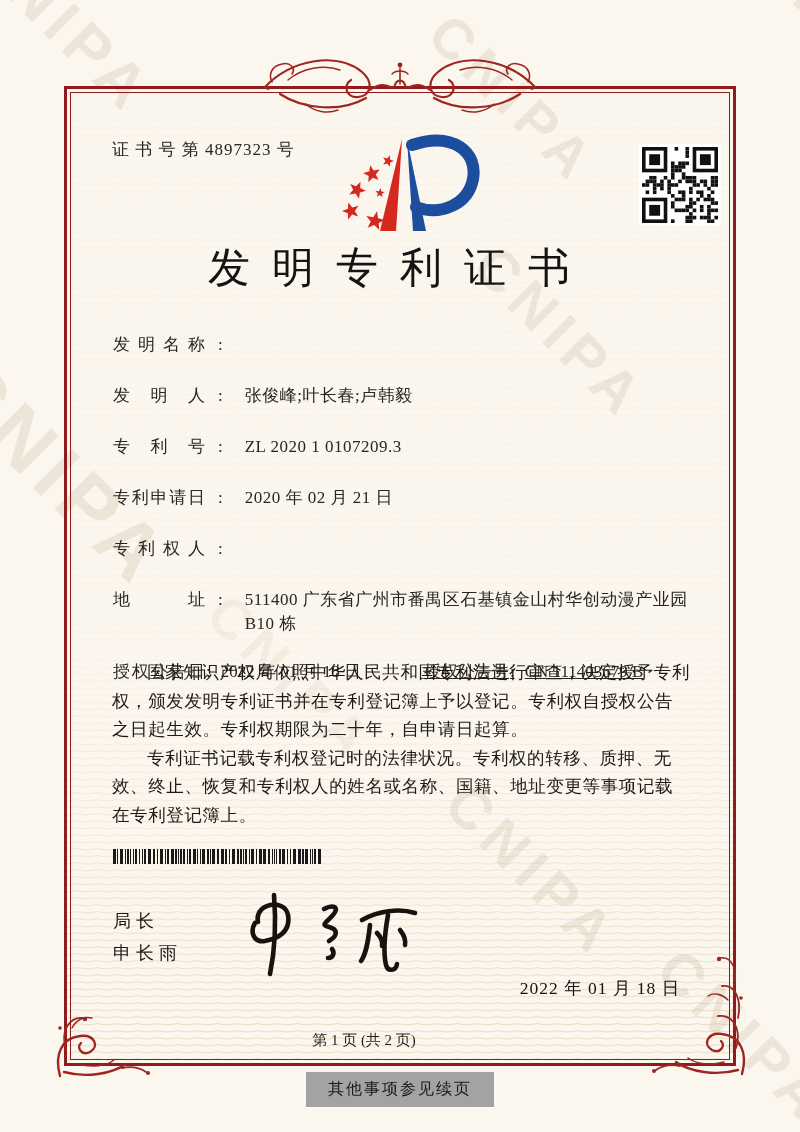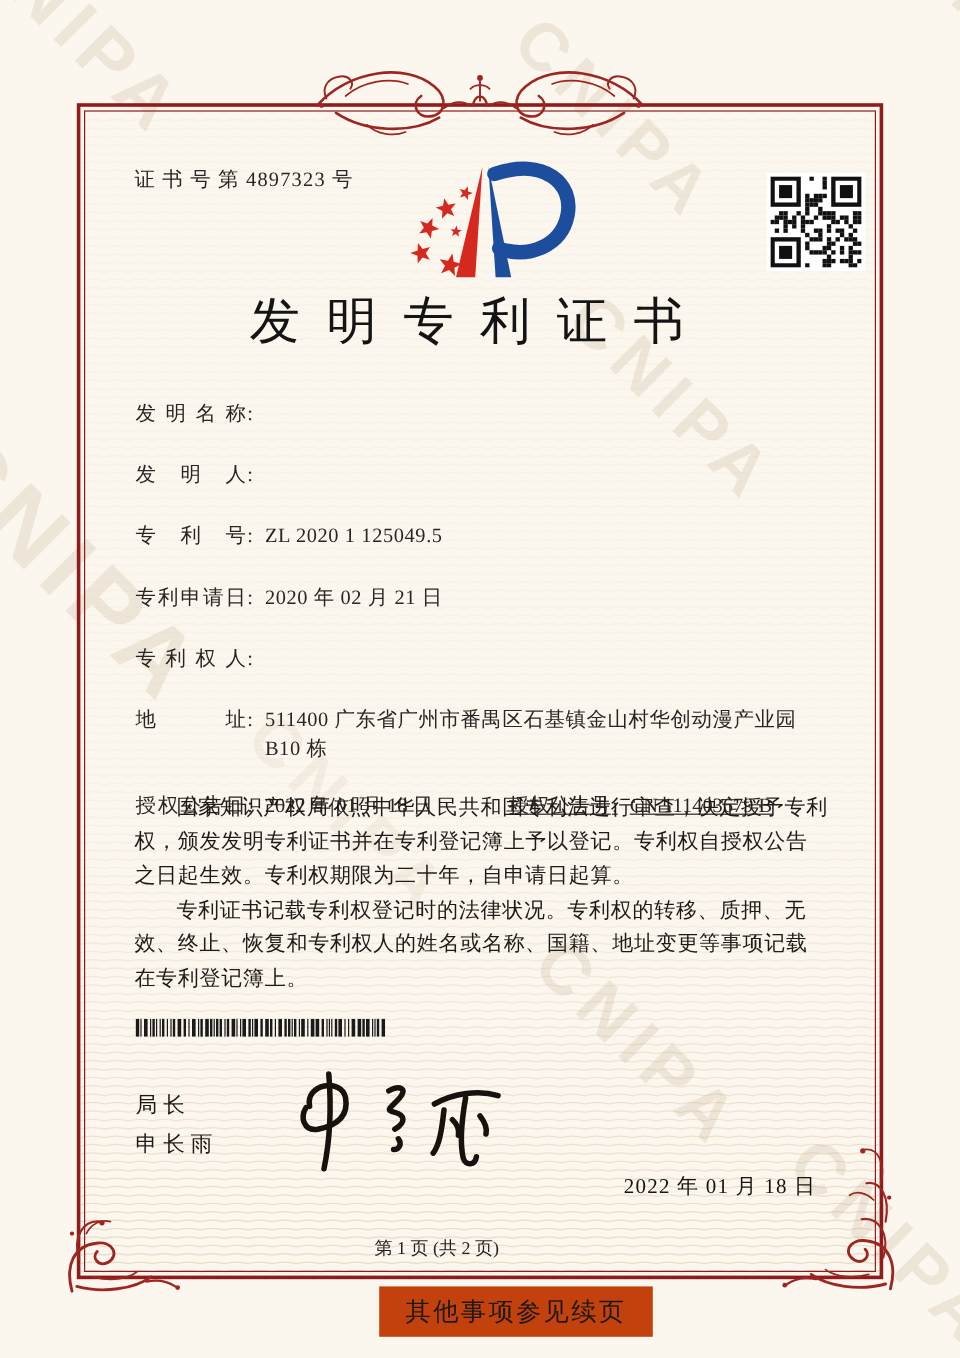--- a/index.html
+++ b/index.html
@@ -29,42 +29,42 @@
   
   .content{position:absolute;z-index:5;left:0;top:0;width:800px;height:1132px;}
   .cert-no{position:absolute;left:112px;top:138px;font-size:17px;letter-spacing:1px;}
   .logo{position:absolute;left:338px;top:131px;}
   .qr{position:absolute;left:639px;top:144px;background:#ffffff;padding:3px;line-height:0;}
   .title{
     position:absolute;left:0;top:240px;width:800px;text-align:center;
     font-size:42px;font-weight:normal;letter-spacing:22px;color:#141414;
   }
   .fields{position:absolute;left:113px;top:333px;width:600px;font-size:17px;}
-  .field-row{display:flex;align-items:flex-start;margin-bottom:27px;line-height:24px;}
+  .field-row{display:flex;align-items:flex-start;margin-bottom:27px;line-height:24px;gap:12px;}
   .field-label{
     width:92px;flex:0 0 92px;text-align:justify;text-align-last:justify;
     letter-spacing:0;
   }
   .field-colon{flex:0 0 auto;margin:0 10px 0 1px;}
   .field-value{flex:0 1 auto;max-width:462px;letter-spacing:0.5px;}
   .grant-row{display:flex;font-size:17px;line-height:24px;margin-top:-3px;}
   .grant-pair2{margin-left:63px;display:flex;text-decoration:underline;}
   .paragraphs{
     position:absolute;left:112px;top:658px;width:578px;
     font-size:17.5px;line-height:28.5px;letter-spacing:0.6px;color:#1f1a18;
   }
   .paragraphs p{margin:0;text-indent:2em;}
   .barcode{position:absolute;left:113px;top:849px;line-height:0;}
   .signer{position:absolute;left:113px;top:905px;font-size:18px;letter-spacing:5px;line-height:32px;color:#1c1816;}
   .signature{position:absolute;left:228px;top:890px;}
   .issue-date{position:absolute;left:470px;top:976px;width:260px;text-align:center;font-size:17.5px;letter-spacing:1px;color:#171310;}
   .page-info{position:absolute;left:0;top:1031px;width:728px;text-align:center;font-size:15px;color:#241f1c;}
   .cont-note{
     position:absolute;left:50%;top:1072px;transform:translateX(-50%);
-    background:#c2410c;padding:7px 22px;font-size:21px;letter-spacing:2px;color:#1c1814;z-index:6;margin-left:30px;
+    background:#a3a3a3;padding:7px 22px;font-size:16px;letter-spacing:2px;color:#1c1814;z-index:6;
   }
 </style>
 </head>
 <body>
 
 <svg class="waves" id="waves" width="666" height="974">
     <path d="M0 5 q10 -2.6 20 0 q10 -2.6 20 0 q10 -2.6 20 0 q10 -2.6 20 0 q10 -2.6 20 0 q10 -2.6 20 0 q10 -2.6 20 0 q10 -2.6 20 0 q10 -2.6 20 0 q10 -2.6 20 0 q10 -2.6 20 0 q10 -2.6 20 0 q10 -2.6 20 0 q10 -2.6 20 0 q10 -2.6 20 0 q10 -2.6 20 0 q10 -2.6 20 0 q10 -2.6 20 0 q10 -2.6 20 0 q10 -2.6 20 0 q10 -2.6 20 0 q10 -2.6 20 0 q10 -2.6 20 0 q10 -2.6 20 0 q10 -2.6 20 0 q10 -2.6 20 0 q10 -2.6 20 0 q10 -2.6 20 0 q10 -2.6 20 0 q10 -2.6 20 0 q10 -2.6 20 0 q10 -2.6 20 0 q10 -2.6 20 0 q10 -2.6 20 0" fill="none" stroke="#dfc39e" stroke-width="1" opacity="0.09"></path>
     <path d="M0 12 q10 -2.6 20 0 q10 -2.6 20 0 q10 -2.6 20 0 q10 -2.6 20 0 q10 -2.6 20 0 q10 -2.6 20 0 q10 -2.6 20 0 q10 -2.6 20 0 q10 -2.6 20 0 q10 -2.6 20 0 q10 -2.6 20 0 q10 -2.6 20 0 q10 -2.6 20 0 q10 -2.6 20 0 q10 -2.6 20 0 q10 -2.6 20 0 q10 -2.6 20 0 q10 -2.6 20 0 q10 -2.6 20 0 q10 -2.6 20 0 q10 -2.6 20 0 q10 -2.6 20 0 q10 -2.6 20 0 q10 -2.6 20 0 q10 -2.6 20 0 q10 -2.6 20 0 q10 -2.6 20 0 q10 -2.6 20 0 q10 -2.6 20 0 q10 -2.6 20 0 q10 -2.6 20 0 q10 -2.6 20 0 q10 -2.6 20 0 q10 -2.6 20 0" fill="none" stroke="#dfc39e" stroke-width="1" opacity="0.09"></path>
     <path d="M0 19 q10 -2.6 20 0 q10 -2.6 20 0 q10 -2.6 20 0 q10 -2.6 20 0 q10 -2.6 20 0 q10 -2.6 20 0 q10 -2.6 20 0 q10 -2.6 20 0 q10 -2.6 20 0 q10 -2.6 20 0 q10 -2.6 20 0 q10 -2.6 20 0 q10 -2.6 20 0 q10 -2.6 20 0 q10 -2.6 20 0 q10 -2.6 20 0 q10 -2.6 20 0 q10 -2.6 20 0 q10 -2.6 20 0 q10 -2.6 20 0 q10 -2.6 20 0 q10 -2.6 20 0 q10 -2.6 20 0 q10 -2.6 20 0 q10 -2.6 20 0 q10 -2.6 20 0 q10 -2.6 20 0 q10 -2.6 20 0 q10 -2.6 20 0 q10 -2.6 20 0 q10 -2.6 20 0 q10 -2.6 20 0 q10 -2.6 20 0 q10 -2.6 20 0" fill="none" stroke="#dfc39e" stroke-width="1" opacity="0.09"></path>
     <path d="M0 26 q10 -2.6 20 0 q10 -2.6 20 0 q10 -2.6 20 0 q10 -2.6 20 0 q10 -2.6 20 0 q10 -2.6 20 0 q10 -2.6 20 0 q10 -2.6 20 0 q10 -2.6 20 0 q10 -2.6 20 0 q10 -2.6 20 0 q10 -2.6 20 0 q10 -2.6 20 0 q10 -2.6 20 0 q10 -2.6 20 0 q10 -2.6 20 0 q10 -2.6 20 0 q10 -2.6 20 0 q10 -2.6 20 0 q10 -2.6 20 0 q10 -2.6 20 0 q10 -2.6 20 0 q10 -2.6 20 0 q10 -2.6 20 0 q10 -2.6 20 0 q10 -2.6 20 0 q10 -2.6 20 0 q10 -2.6 20 0 q10 -2.6 20 0 q10 -2.6 20 0 q10 -2.6 20 0 q10 -2.6 20 0 q10 -2.6 20 0 q10 -2.6 20 0" fill="none" stroke="#dfc39e" stroke-width="1" opacity="0.09"></path>
@@ -429,25 +429,26 @@
   <div class="title">发明专利证书</div>
 
   <div class="fields">
     <div class="field-row">
       <span class="field-label">发明名称</span>
         <span class="field-colon">:</span>
     </div>
     <div class="field-row">
       <span class="field-label">发明人</span>
         <span class="field-colon">:</span>
+      <span class="field-value">张俊峰;叶长春;卢韩毅</span>
     </div>
     <div class="field-row">
       <span class="field-label">专利号</span>
         <span class="field-colon">:</span>
-      <span class="field-value">ZL 2020 1 125049.5</span>
+      <span class="field-value">ZL 2020 1 0107209.3</span>
     </div>
     <div class="field-row">
       <span class="field-label">专利申请日</span>
         <span class="field-colon">:</span>
       <span class="field-value">2020 年 02 月 21 日</span>
     </div>
     <div class="field-row">
       <span class="field-label">专利权人</span>
         <span class="field-colon">:</span>
     </div>

